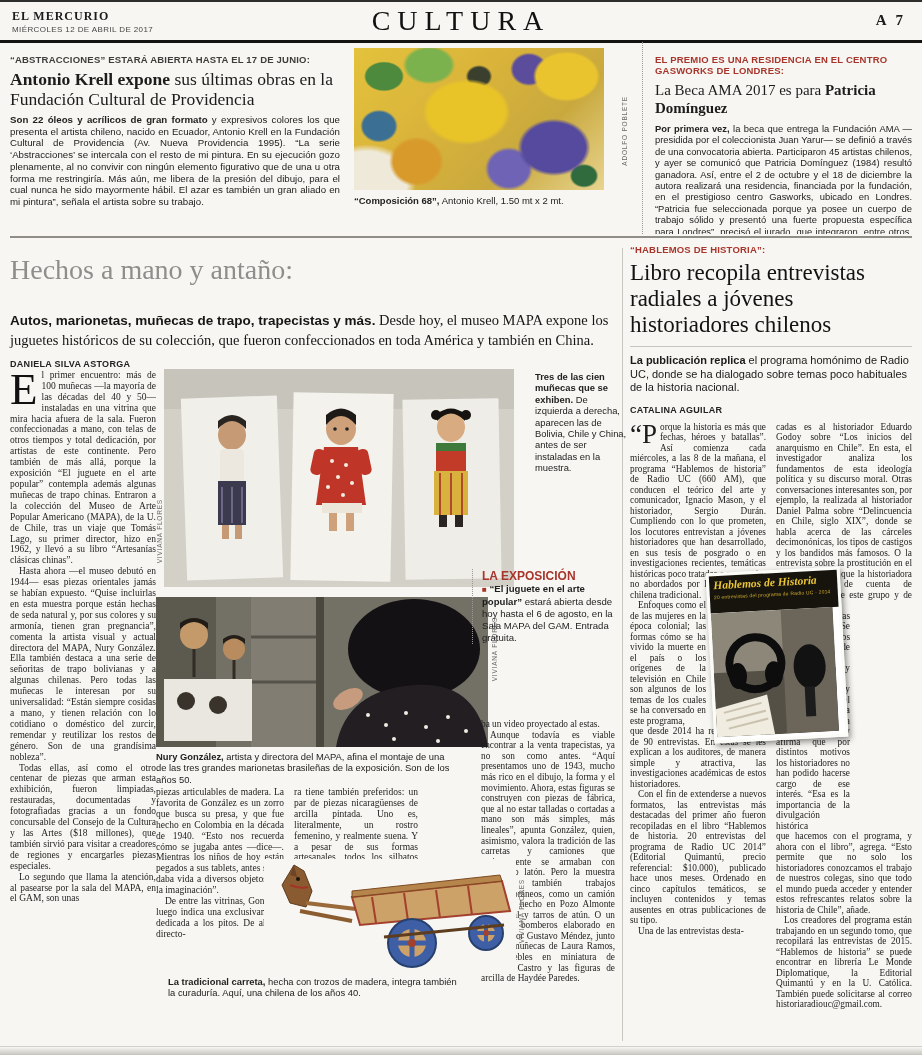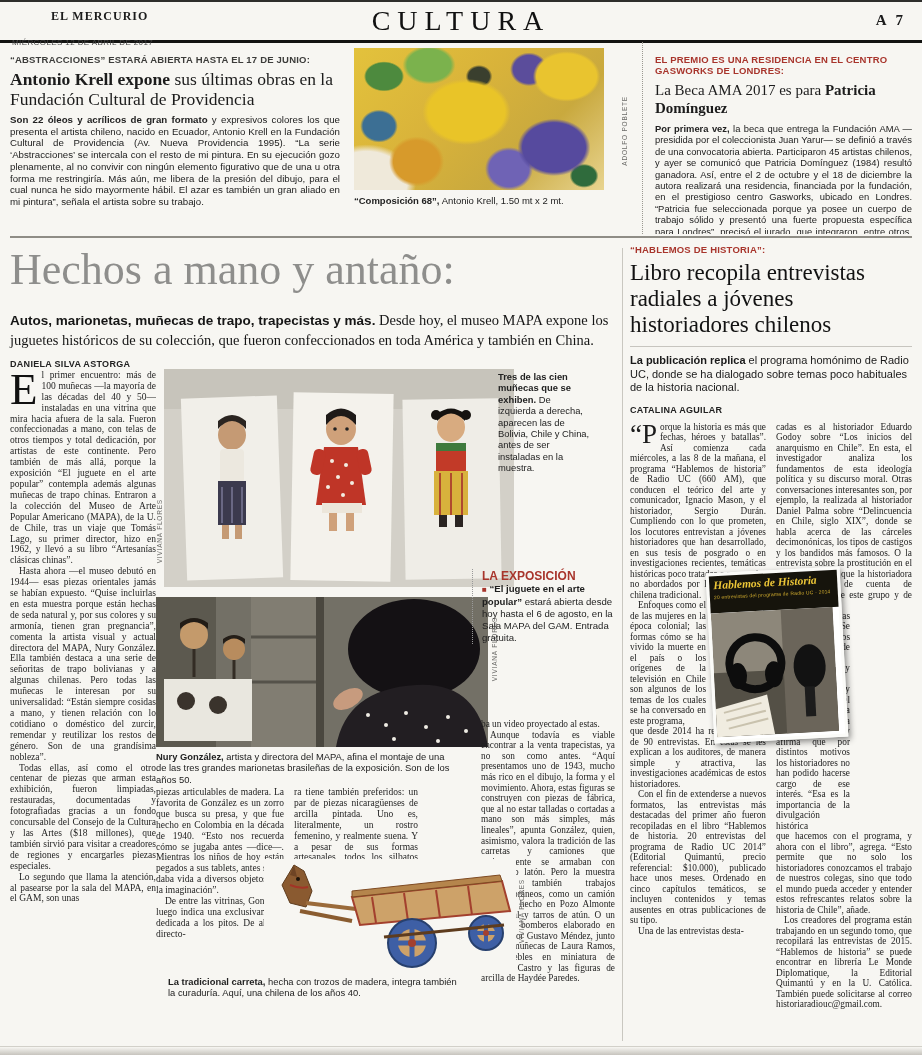--- a/index.html
+++ b/index.html
@@ -4,22 +4,22 @@
 <style>
   html,body{margin:0;padding:0;background:#8a8a86;}
   .page{position:relative;width:922px;height:1055px;margin:0 auto;background:#f7f6f2;
         font-family:"Liberation Serif",serif;color:#1c1c1c;overflow:hidden;
         border-top:2px solid #2e2e2c;}
   .sans{font-family:"Liberation Sans",sans-serif;}
 
   
   .header{position:absolute;top:2px;left:0;right:0;height:36px;border-bottom:3px solid #131311;}
   .hdr-left{position:absolute;left:12px;top:5px;}
-  .paper-name{font-weight:bold;font-size:12px;letter-spacing:1px;font-family:"Liberation Serif",serif;margin-left:39px;}
-  .paper-date{font-family:"Liberation Sans",sans-serif;font-size:8px;color:#444;letter-spacing:.4px;margin-top:14px;}
+  .paper-name{font-weight:bold;font-size:12px;letter-spacing:1px;font-family:"Liberation Serif",serif;}
+  .paper-date{font-family:"Liberation Sans",sans-serif;font-size:8px;color:#444;letter-spacing:.4px;margin-top:1px;}
   .section-title{position:absolute;left:0;right:0;top:1px;text-align:center;
                  font-size:28px;line-height:32px;letter-spacing:7px;color:#111;}
   .page-number{position:absolute;right:16px;top:8px;font-weight:bold;font-size:15px;letter-spacing:3px;}
 
   
   .top-section{position:absolute;top:40px;left:10px;right:10px;height:192px;display:flex;overflow:hidden;}
   .kicker{font-family:"Liberation Sans",sans-serif;font-weight:bold;font-size:9.5px;color:#3c3c3a;letter-spacing:.2px;}
   .kicker.red{color:#a8352c;}
   .top-art{overflow:hidden;}
   .krell{width:330px;padding:12px 8px 0 0;}
@@ -49,36 +49,36 @@
   .credit-painting{position:absolute;right:14px;top:54px;}
   .beca{flex:1;padding-top:12px;}
   .beca h2{margin:5px 0 6px;font-weight:normal;font-size:15px;line-height:18px;}
   .beca h2 b{font-weight:bold;}
   .beca .top-body{font-size:9.4px;line-height:11.4px;}
 
   .rule-mid{position:absolute;top:234px;left:10px;right:10px;border-top:2px solid #8f8d86;}
 
   
   .main-art{position:absolute;top:242px;left:10px;width:612px;height:802px;}
-  .hl-gray{font-size:44px;line-height:47px;color:#8e8e8c;font-weight:normal;margin:2px 0 16px;}
+  .hl-gray{font-size:28px;line-height:47px;color:#8e8e8c;font-weight:normal;margin:2px 0 16px;}
   .hl-black{font-size:42px;line-height:46px;color:#101010;font-weight:normal;margin:0;}
   .deck{margin-top:18px;font-size:14.5px;line-height:18.5px;color:#161616;}
   .deck b{font-family:"Liberation Sans",sans-serif;font-weight:bold;font-size:13.5px;}
   .m-body{position:relative;margin-top:10px;height:642px;}
   .m-body p{margin:0;}
   .byline{font-family:"Liberation Sans",sans-serif;font-weight:bold;font-size:9px;letter-spacing:.3px;color:#222;margin:0 0 8px;}
   .bodytext{font-size:9.5px;line-height:10.9px;text-align:justify;color:#1e1e1e;}
   .bodytext .ind{text-indent:9px;}
   .dropcap{float:left;font-size:45px;line-height:37px;padding:1px 4px 0 0;color:#111;}
   .m-col1{position:absolute;left:0;top:0;width:146px;height:640px;overflow:hidden;}
   .ph-dolls{position:absolute;left:154px;top:10px;width:350px;height:218px;background:#d8d5ce;}
   .credit-dolls{position:absolute;left:146px;top:140px;}
   .cap{font-family:"Liberation Sans",sans-serif;font-size:9.4px;line-height:11.4px;color:#222;}
   .cap b{font-weight:bold;}
-  .cap-dolls{position:absolute;left:488px;top:12px;width:92px;}
+  .cap-dolls{position:absolute;left:525px;top:12px;width:92px;}
   .ph-woman{position:absolute;left:146px;top:238px;width:332px;height:150px;}
   .credit-woman{position:absolute;left:481px;top:258px;}
   .expo{position:absolute;left:462px;top:210px;width:132px;border-left:1px dotted #999;padding-left:9px;}
   .expo-title{font-family:"Liberation Sans",sans-serif;font-weight:bold;font-size:12px;color:#a8352c;margin:0 0 7px;}
   .expo-body{font-family:"Liberation Sans",sans-serif;font-size:9.6px;line-height:12px;color:#1d1d1d;}
   .expo-body b{font-weight:bold;}
   .expo-bullet{color:#a8352c;font-size:8px;}
   .cap-woman{position:absolute;left:146px;top:392px;width:300px;}
   .m-col2{position:absolute;left:146px;top:428px;width:128px;height:194px;overflow:hidden;}
   .m-col3{position:absolute;left:284px;top:428px;width:124px;height:120px;}

